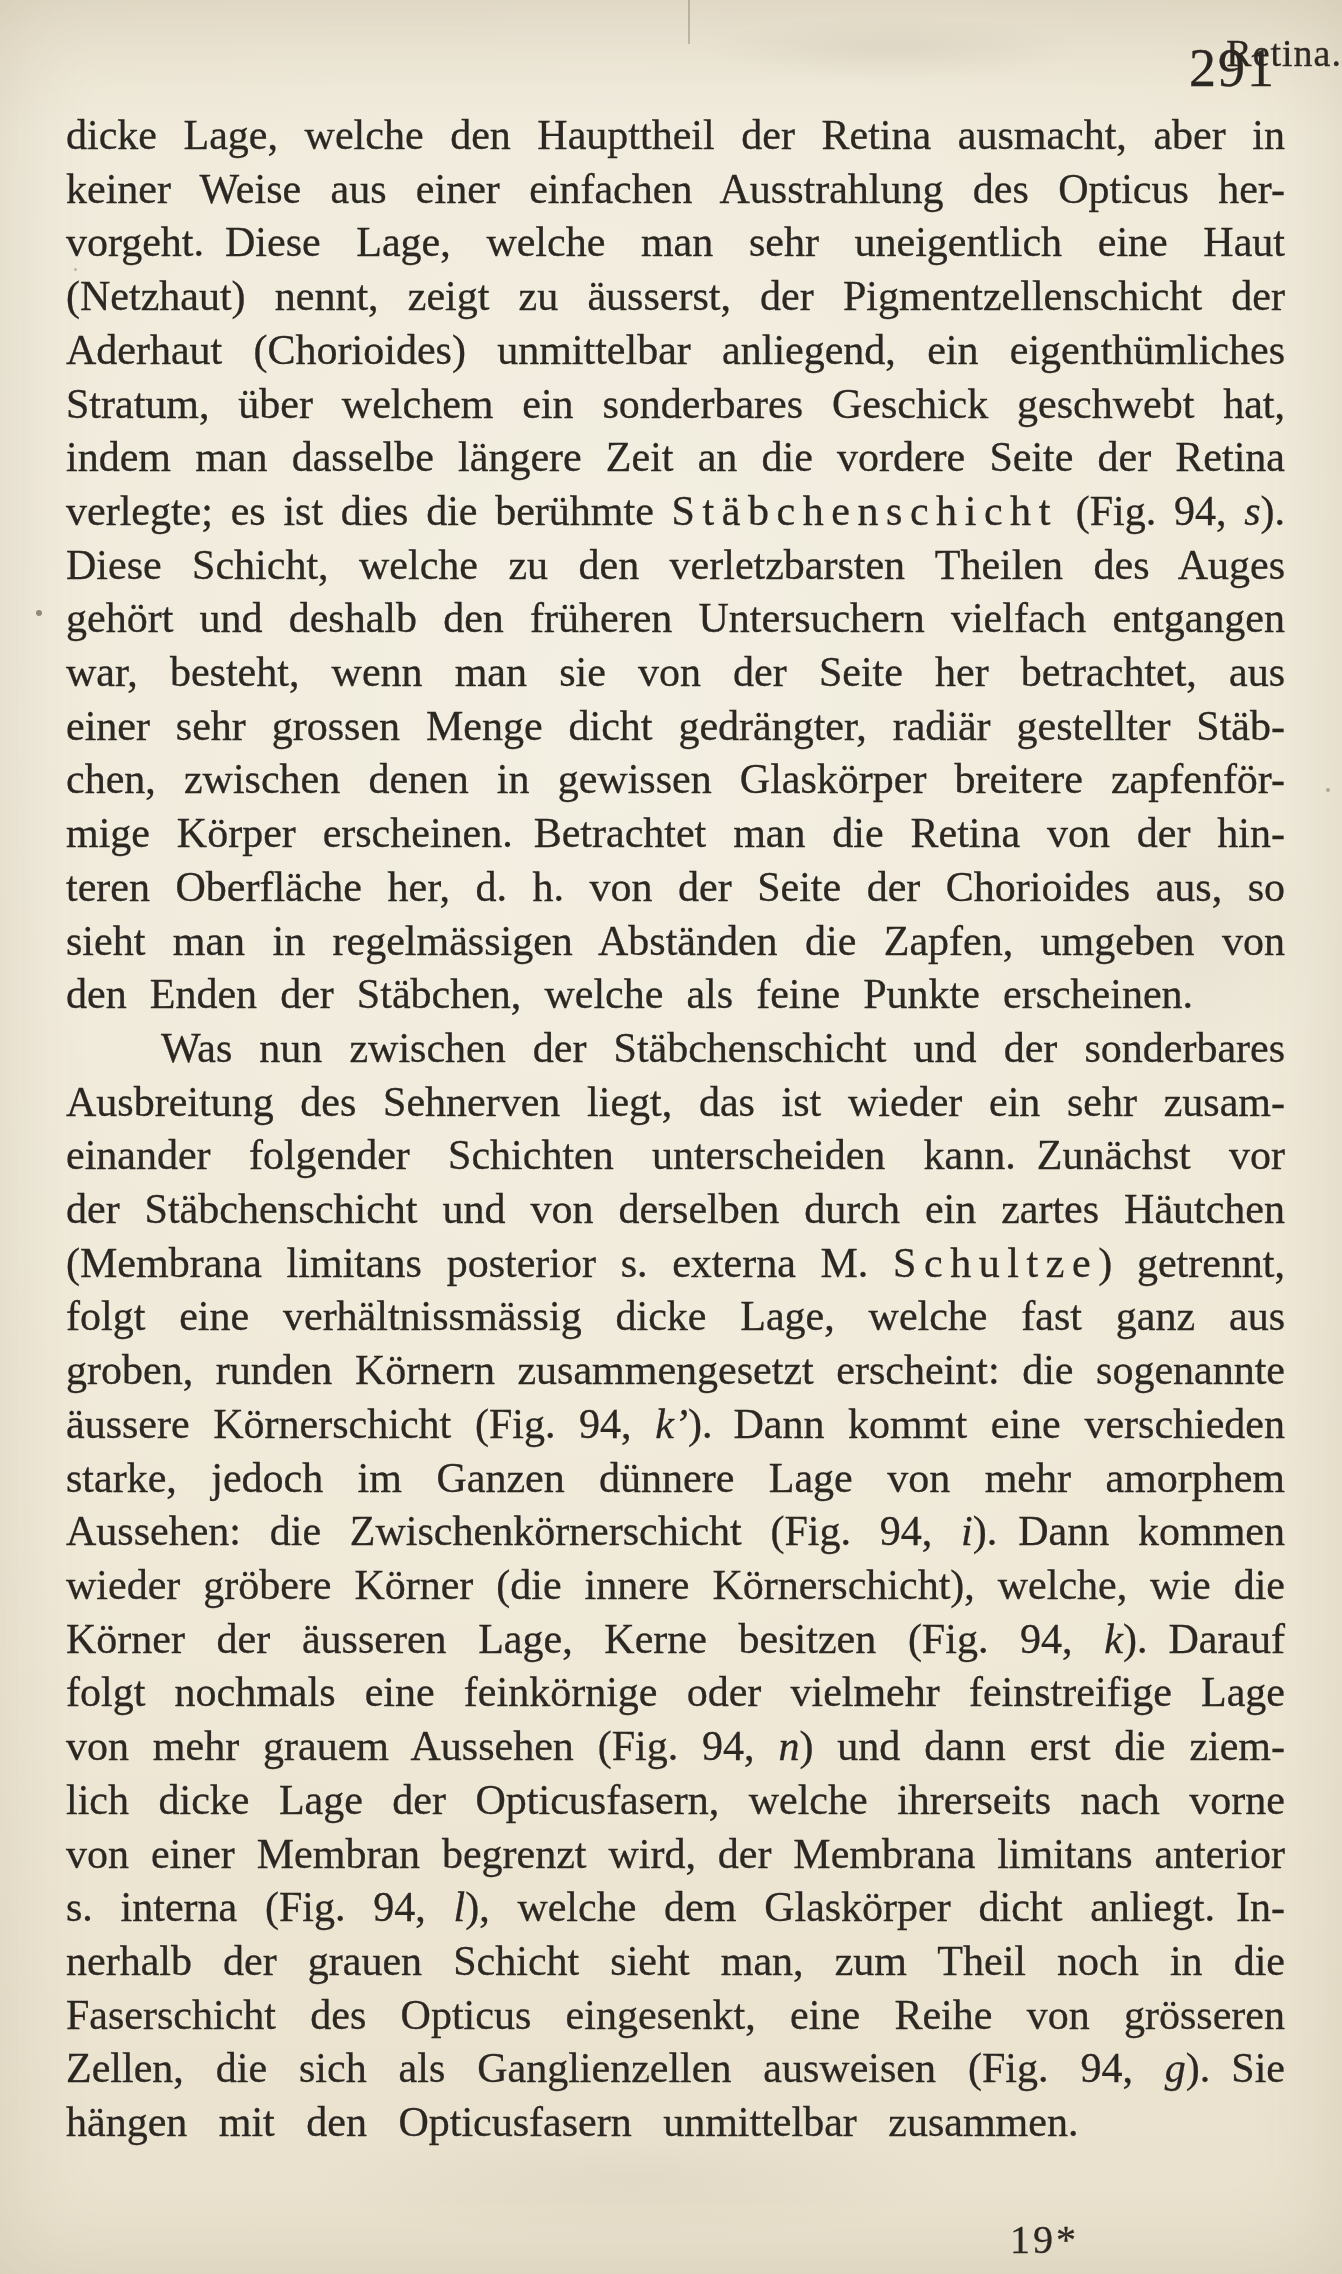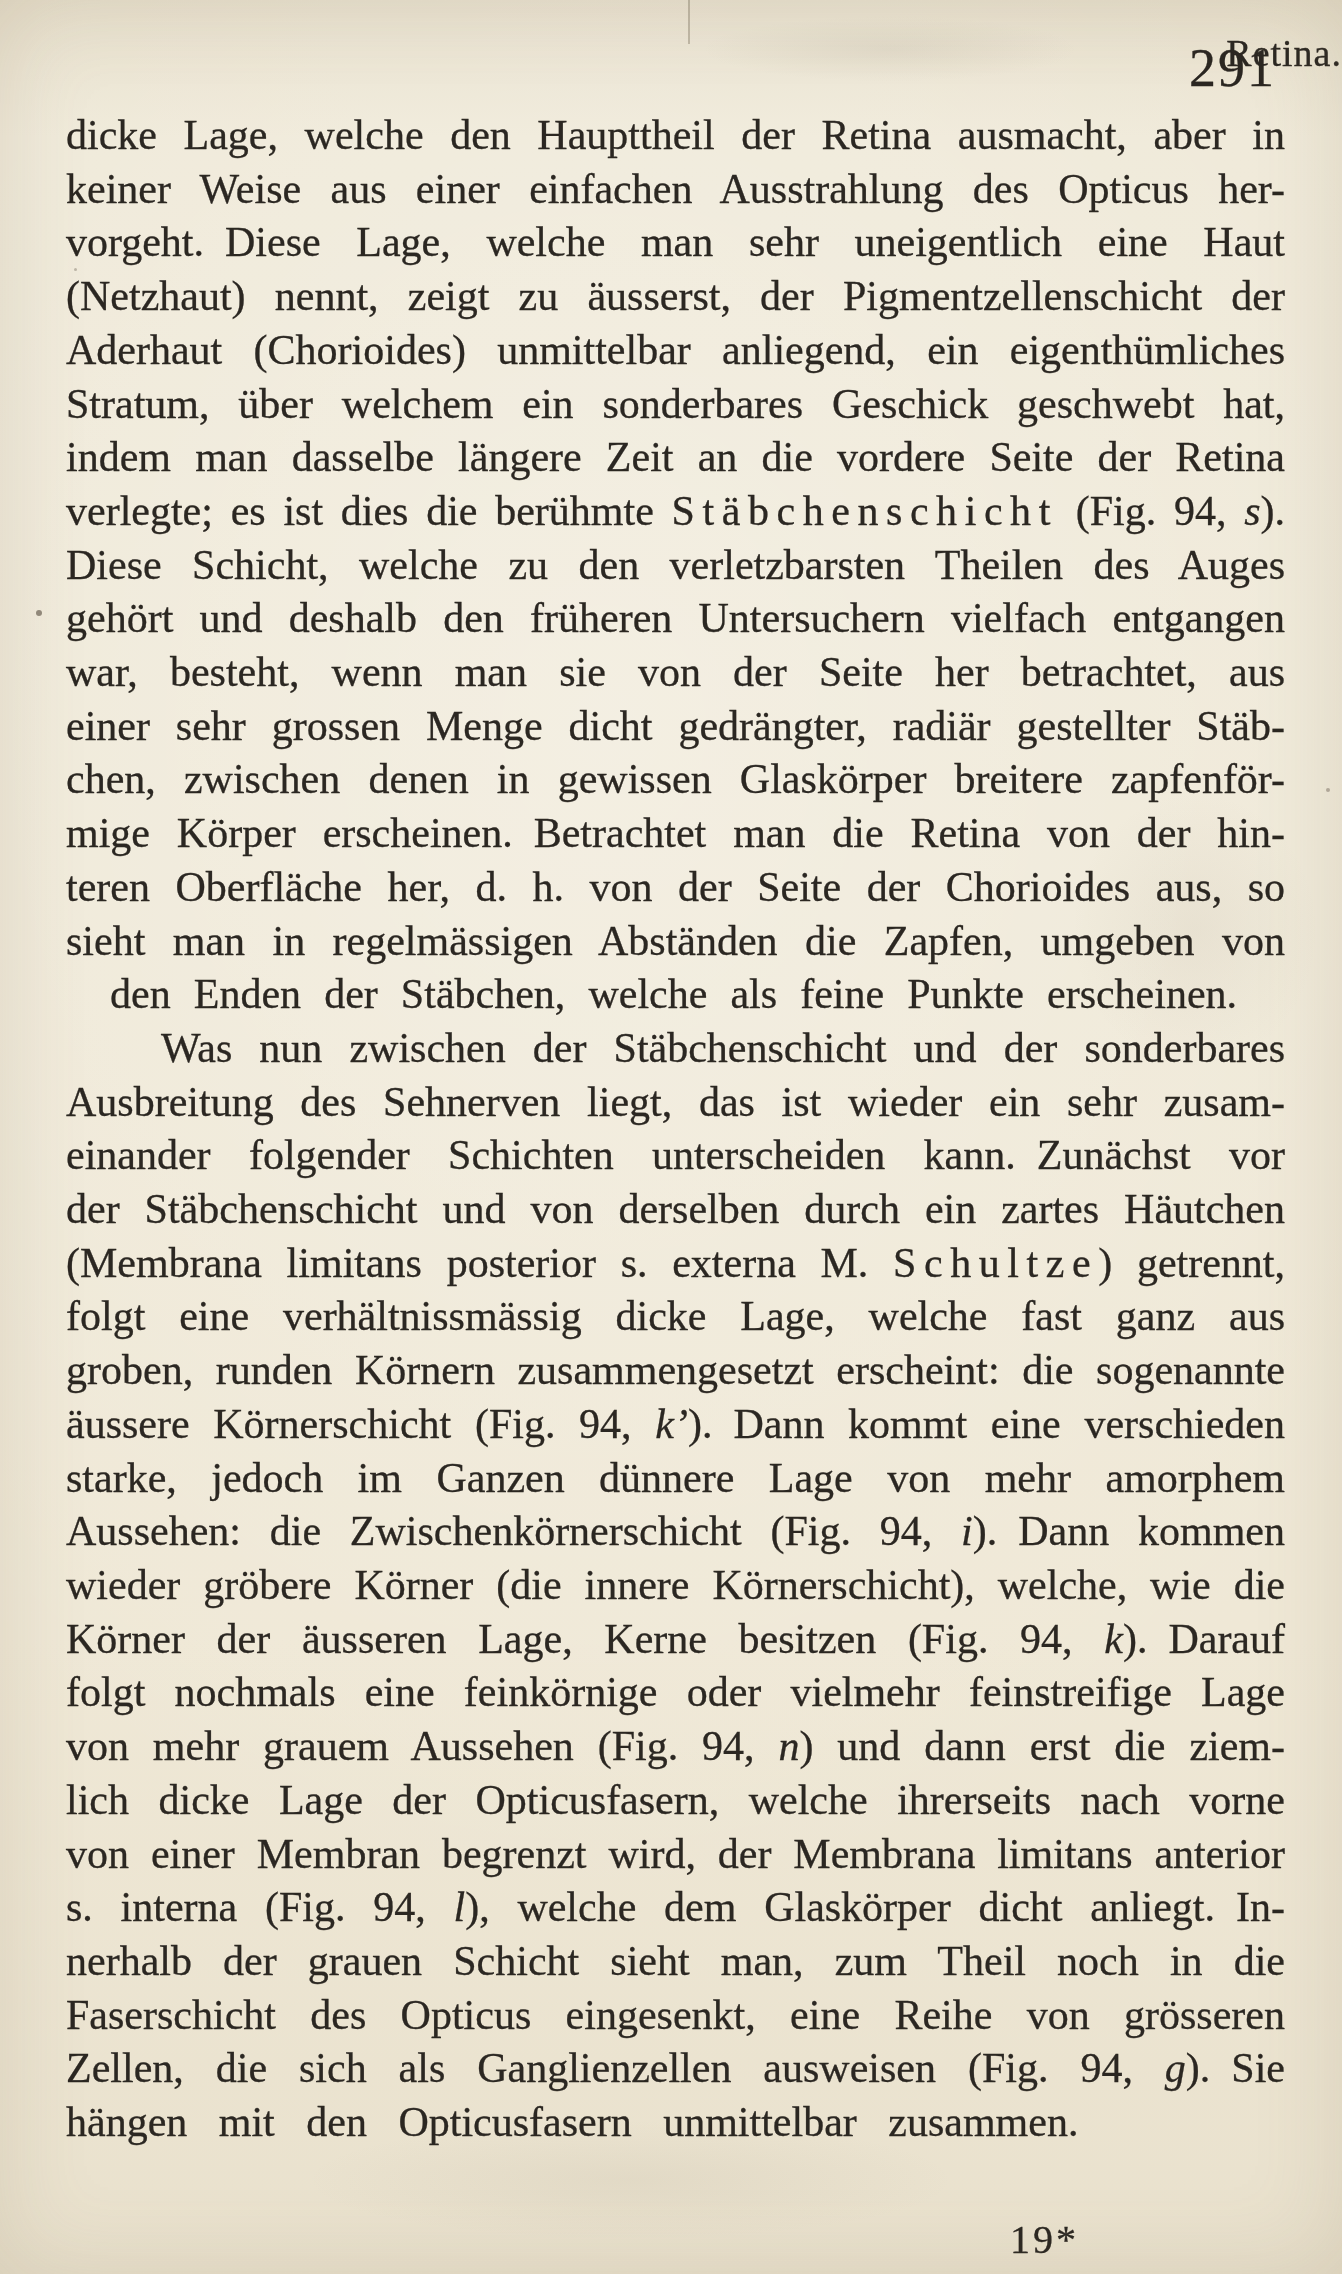--- a/index.html
+++ b/index.html
@@ -78,21 +78,21 @@
       <div class="line"><span>indem man dasselbe längere Zeit an die vordere Seite der Retina</span></div>
       <div class="line"><span>verlegte; es ist dies die berühmte </span><span class="sperr">Stäbchenschicht</span><span> (Fig. 94, </span><span class="ital">s</span><span>).</span></div>
       <div class="line"><span>Diese Schicht, welche zu den verletzbarsten Theilen des Auges</span></div>
       <div class="line"><span>gehört und deshalb den früheren Untersuchern vielfach entgangen</span></div>
       <div class="line"><span>war, besteht, wenn man sie von der Seite her betrachtet, aus</span></div>
       <div class="line"><span>einer sehr grossen Menge dicht gedrängter, radiär gestellter Stäb-</span></div>
       <div class="line"><span>chen, zwischen denen in gewissen Glaskörper breitere zapfenför-</span></div>
       <div class="line"><span>mige Körper erscheinen. Betrachtet man die Retina von der hin-</span></div>
       <div class="line"><span>teren Oberfläche her, d. h. von der Seite der Chorioides aus, so</span></div>
       <div class="line"><span>sieht man in regelmässigen Abständen die Zapfen, umgeben von</span></div>
-      <div class="line last" style="word-spacing: 0.3em; margin-left: 44px;"><span>den Enden der Stäbchen, welche als feine Punkte erscheinen.</span></div>
+      <div class="line last" style="word-spacing: 0.3em;"><span>den Enden der Stäbchen, welche als feine Punkte erscheinen.</span></div>
       <div class="line indent"><span>Was nun zwischen der Stäbchenschicht und der sonderbares</span></div>
       <div class="line"><span>Ausbreitung des Sehnerven liegt, das ist wieder ein sehr zusam-</span></div>
       <div class="line"><span>einander folgender Schichten unterscheiden kann. Zunächst vor</span></div>
       <div class="line"><span>der Stäbchenschicht und von derselben durch ein zartes Häutchen</span></div>
       <div class="line"><span>(Membrana limitans posterior s. externa M. </span><span class="sperr">Schultze</span><span>) getrennt,</span></div>
       <div class="line"><span>folgt eine verhältnissmässig dicke Lage, welche fast ganz aus</span></div>
       <div class="line"><span>groben, runden Körnern zusammengesetzt erscheint: die sogenannte</span></div>
       <div class="line"><span>äussere Körnerschicht (Fig. 94, </span><span class="ital">k’</span><span>). Dann kommt eine verschieden</span></div>
       <div class="line"><span>starke, jedoch im Ganzen dünnere Lage von mehr amorphem</span></div>
       <div class="line"><span>Aussehen: die Zwischenkörnerschicht (Fig. 94, </span><span class="ital">i</span><span>). Dann kommen</span></div>

